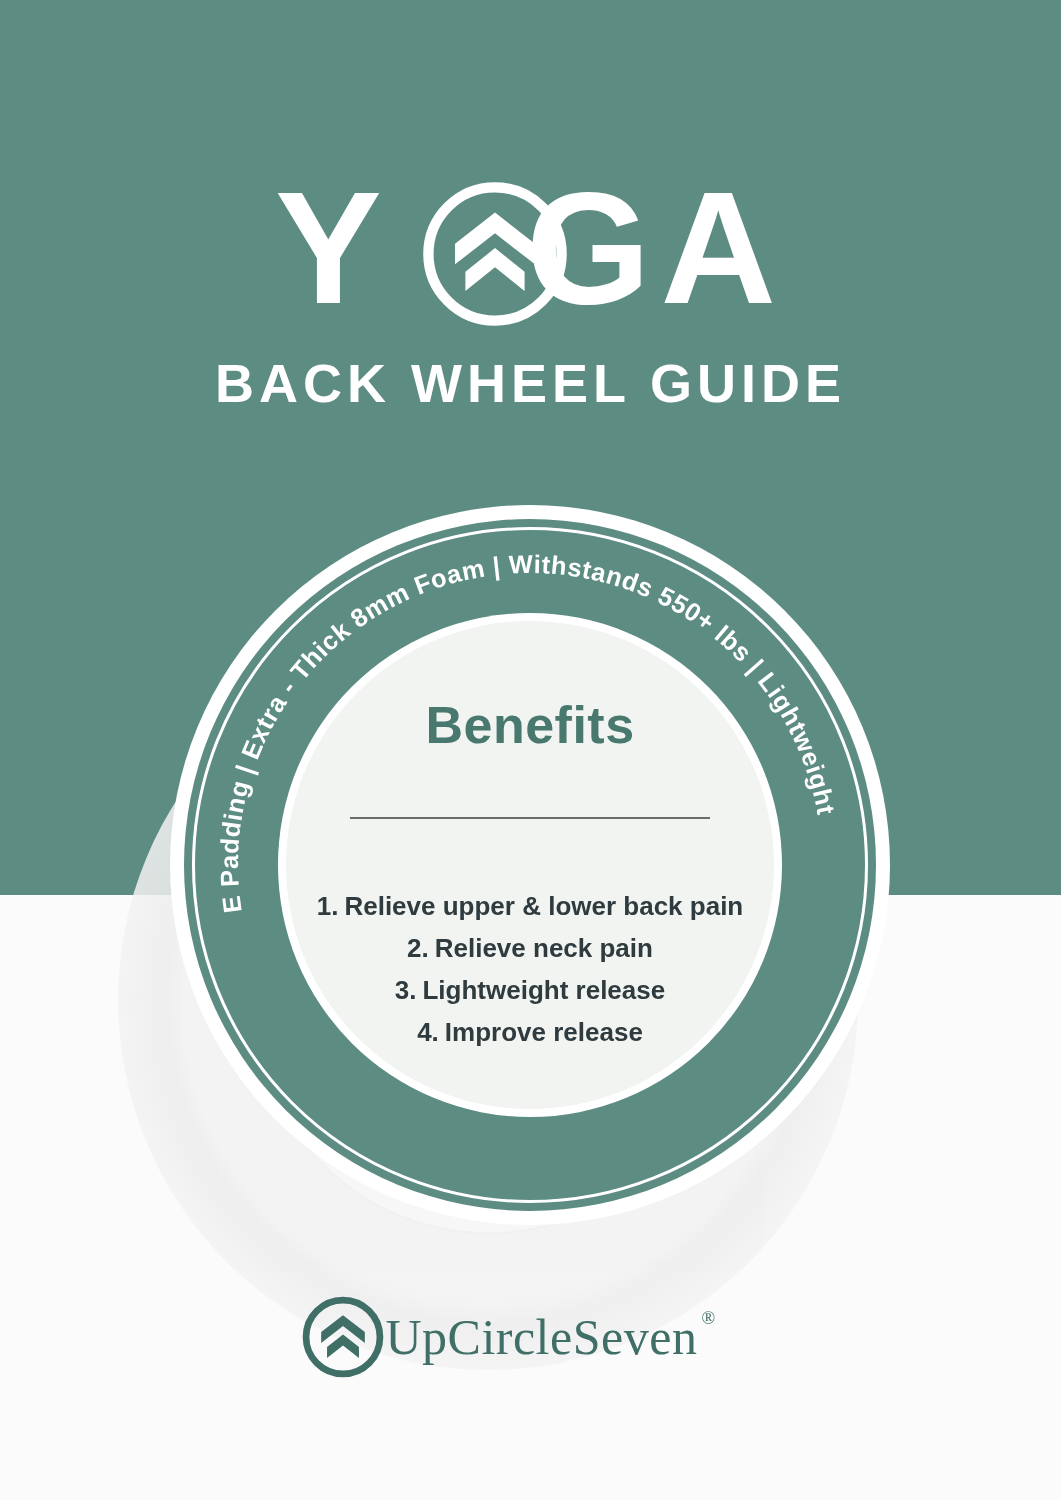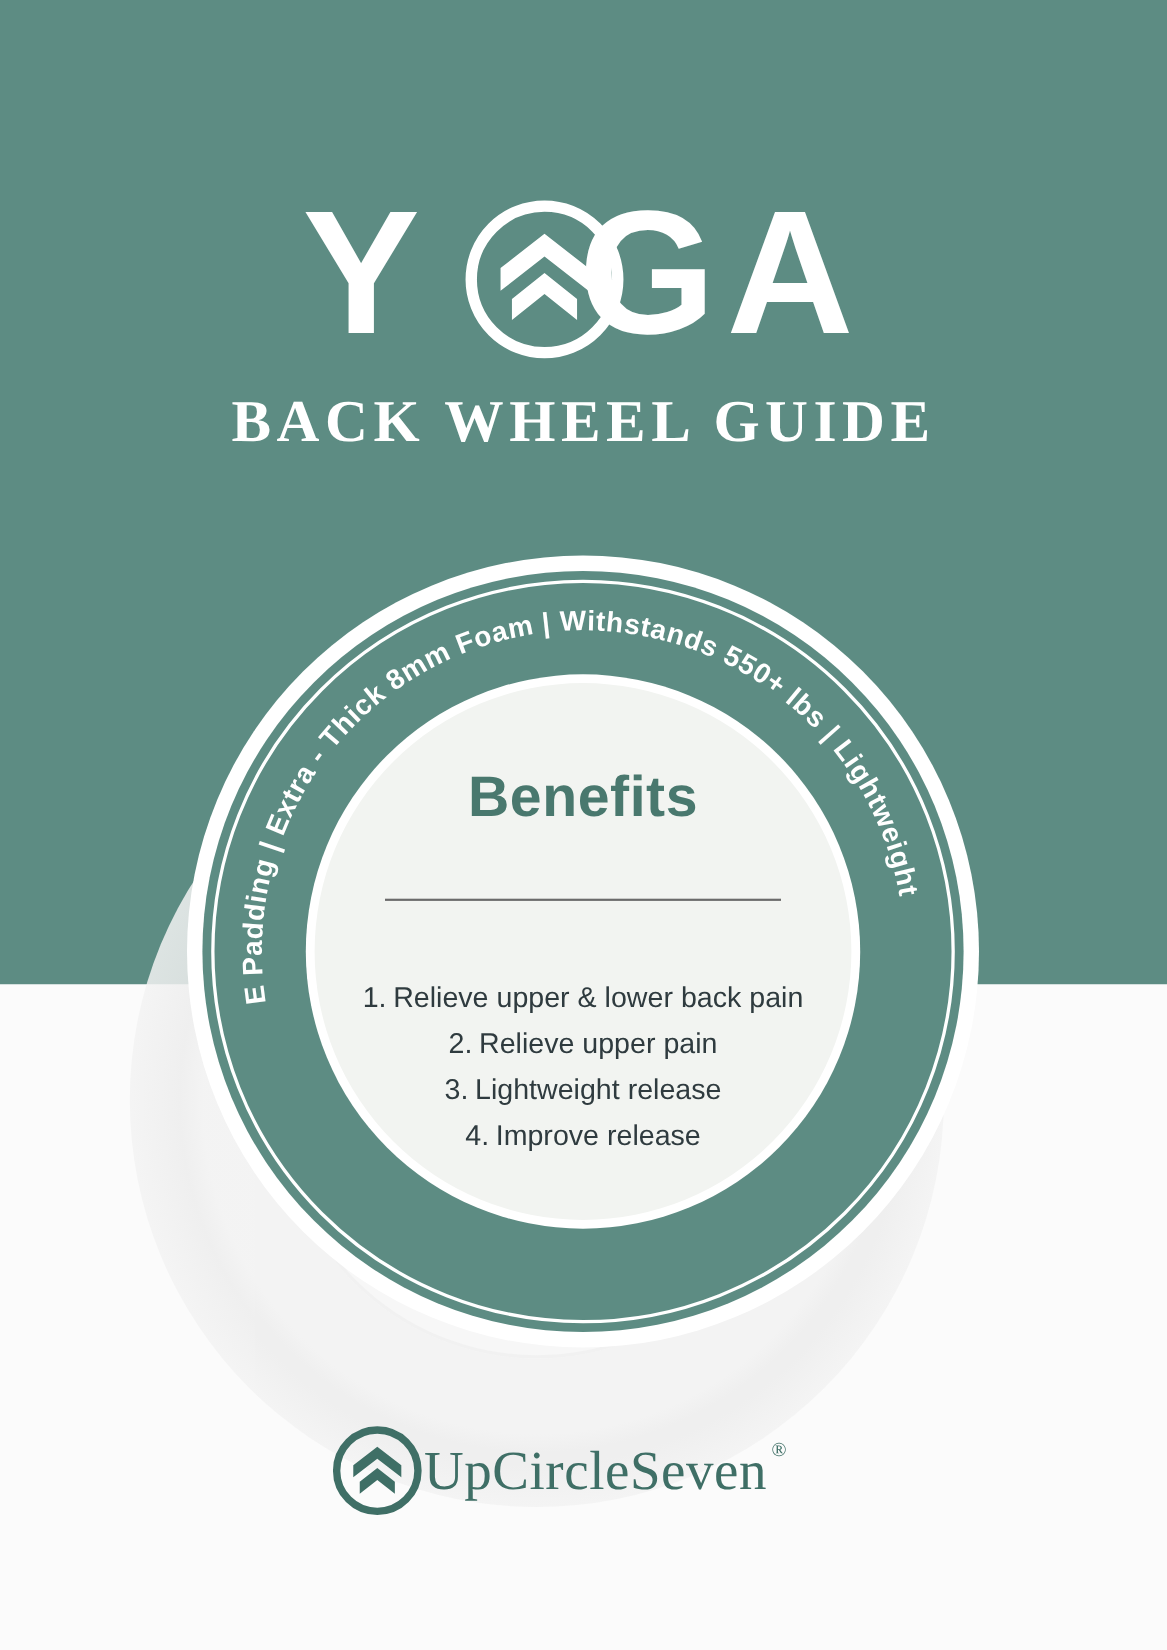--- a/index.html
+++ b/index.html
@@ -84,21 +84,20 @@
     width: 148px;
     height: 148px;
   }
 
   .subhead {
     margin-top: 24px;
     font-size: 54px;
     font-weight: 700;
     letter-spacing: 5px;
     color: #ffffff;
-    font-family: Liberation Serif, serif;
   }
 
   
   .badge {
     position: absolute;
     left: 170px;
     top: 505px;
     width: 720px;
     height: 720px;
   }
@@ -151,21 +150,21 @@
     background: #6b6b6b;
     margin: 18px 0 22px;
   }
   .benefit-list {
     list-style: none;
     text-align: center;
     color: #2f3b3f;
     font-size: 26px;
     line-height: 1.62;
   }
-  .benefit-list li { white-space: nowrap; }
+  .benefit-list li { white-space: nowrap; font-weight: bold; }
   .benefit-list .num { margin-right: 6px; }
 
   
   .ring-text {
     position: absolute;
     inset: 0;
     pointer-events: none;
   }
   .ring-text text {
     fill: #ffffff;
@@ -237,21 +236,21 @@
         <textPath href="#ringPath" startOffset="50%" text-anchor="middle">Premium TPE Padding | Extra - Thick 8mm Foam | Withstands 550+ lbs | Lightweight and Portable</textPath>
       </text>
     </svg>
 
     <div class="badge-inner-gap"></div>
     <div class="badge-inner">
       <div class="benefits-title">Benefits</div>
       <div class="benefits-rule"></div>
       <ul class="benefit-list">
         <li><span class="num">1.</span><span>Relieve upper &amp; lower back pain</span></li>
-        <li><span class="num">2.</span><span>Relieve upper pain</span></li>
+        <li><span class="num">2.</span><span>Relieve neck pain</span></li>
         <li><span class="num">3.</span><span>Lightweight release</span></li>
         <li><span class="num">4.</span><span>Improve release</span></li>
       </ul>
     </div>
   </div>
 
   <div class="footer-logo">
     <svg class="footer-mark" viewBox="0 0 100 100">
       <circle cx="50" cy="50" r="44" fill="none" stroke="#3f6f66" stroke-width="8"></circle>
       <path d="M50 24 L24 44 L24 57 L50 37 L76 57 L76 44 Z" fill="#3f6f66"></path>

